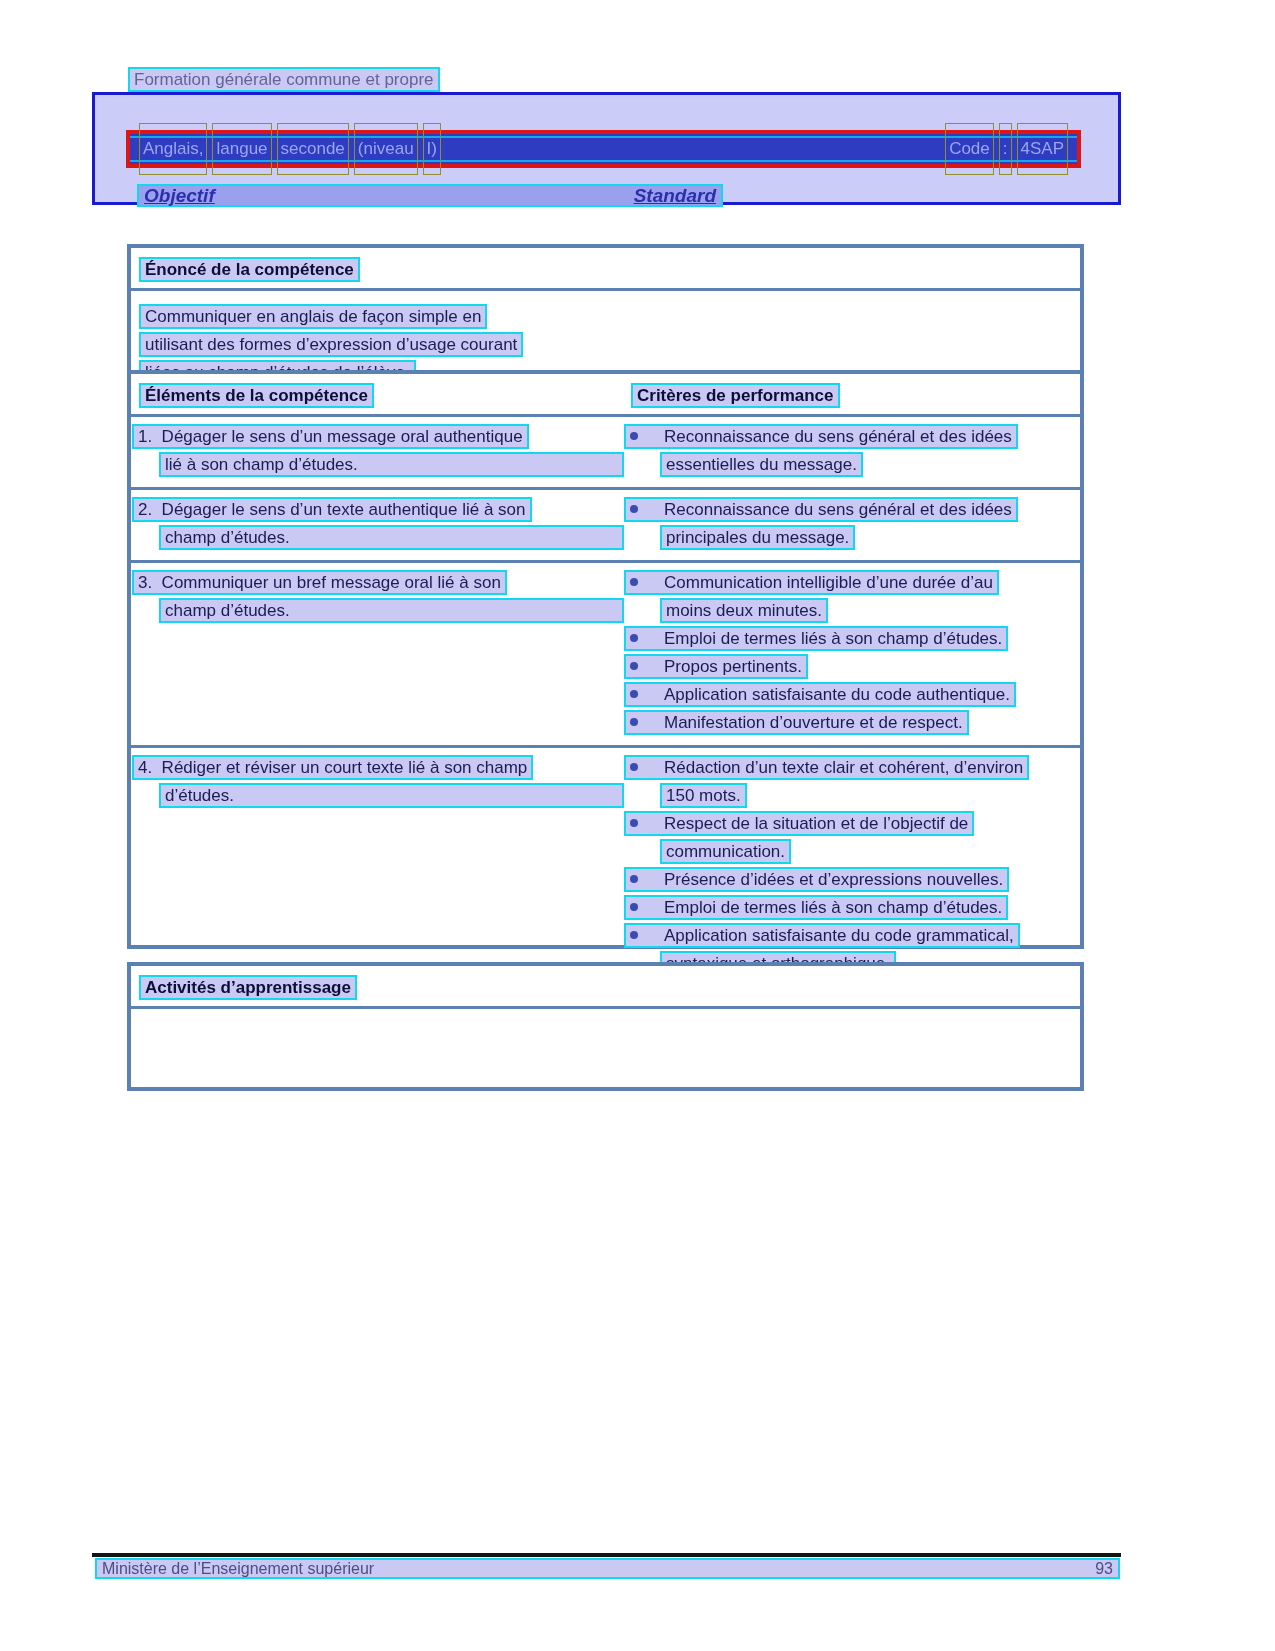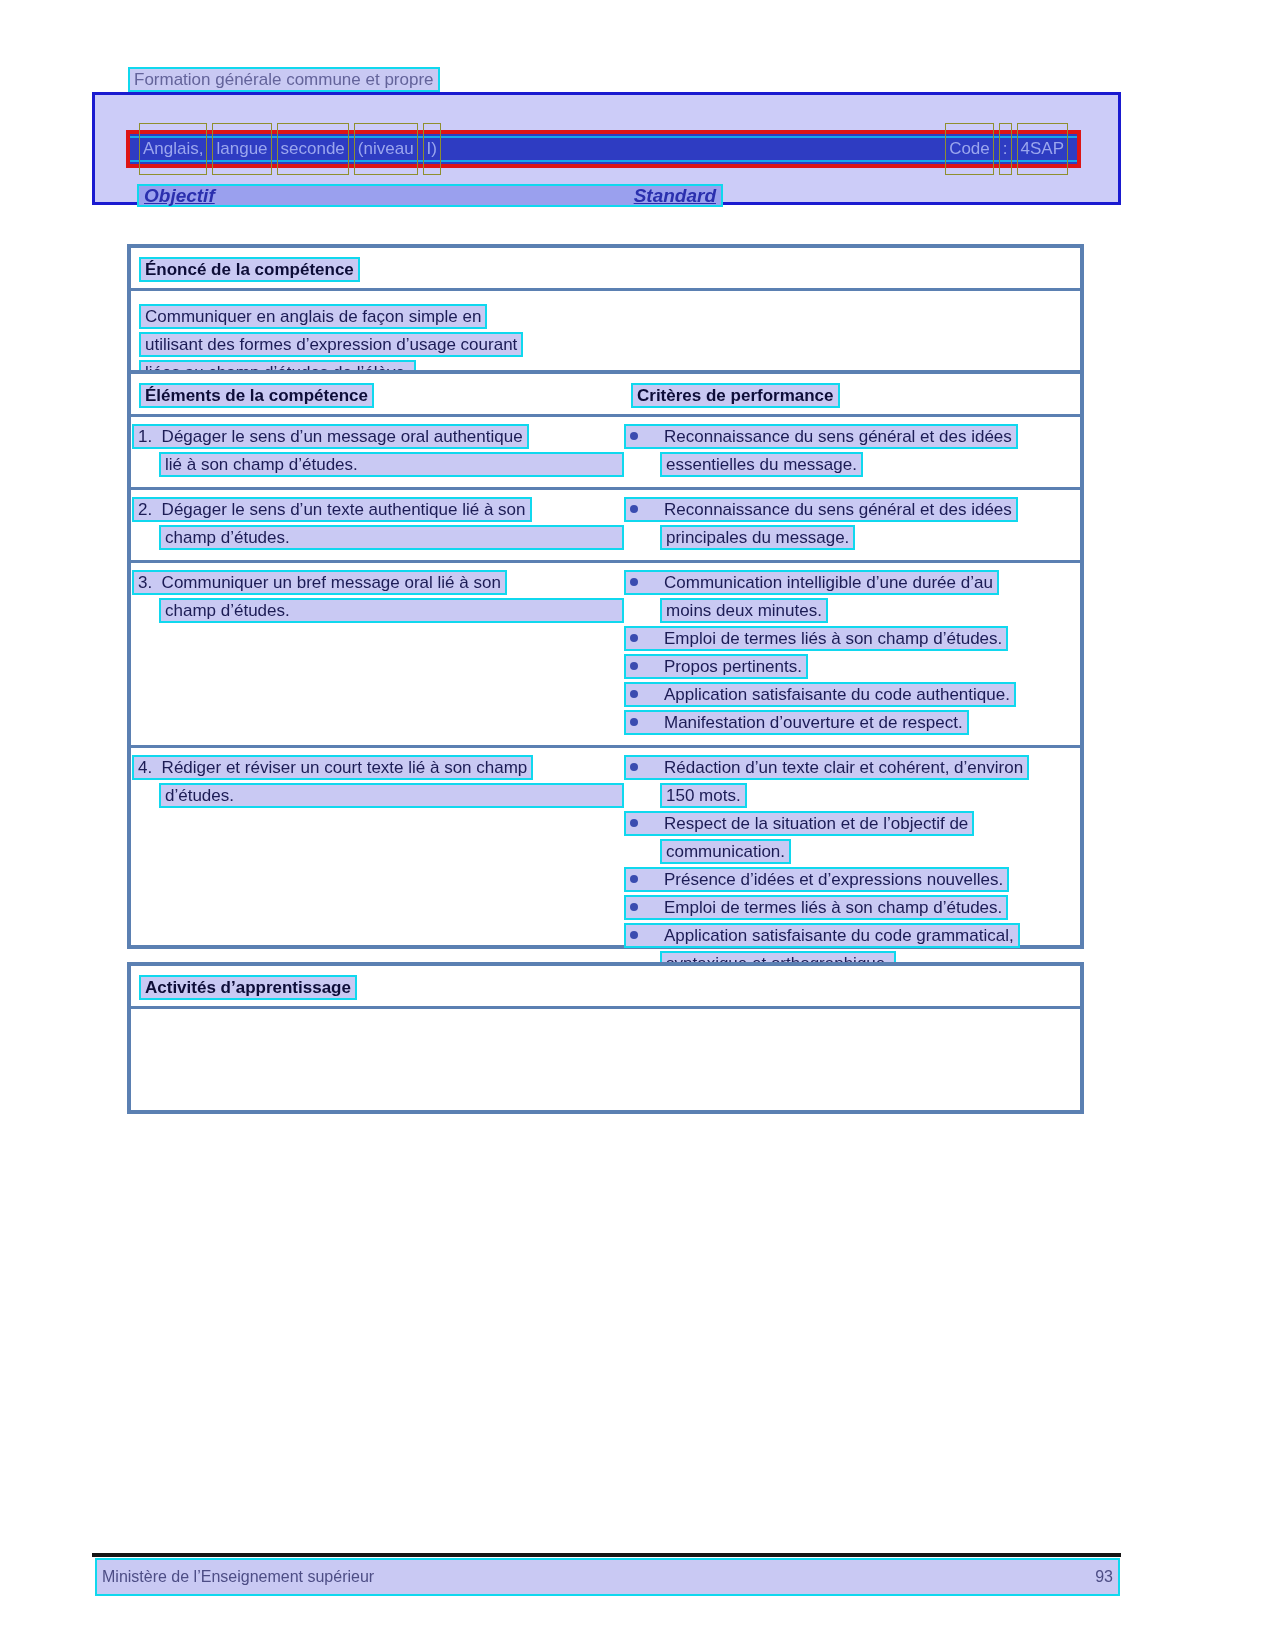--- a/index.html
+++ b/index.html
@@ -73,21 +73,21 @@
     text-decoration:underline;line-height:19px;
   }
 
   
   .sbox{
     position:absolute;left:127px;width:957px;box-sizing:border-box;background:#fff;
     border:4px solid var(--box_border);
   }
   .box-enonce{top:244px;height:157px;}
   .box-table{top:370px;height:579px;}
-  .box-activites{top:962px;height:152px;}
+  .box-activites{top:962px;height:129px;}
   .box-header{padding:9px 8px 6px 8px;border-bottom:3px solid var(--box_border);}
   .box-body{padding:13px 8px 6px 8px;}
   .box-body .line{margin-bottom:3px;}
 
   
   .thead{display:flex;}
   .hcell-left{width:492px;flex:none;}
   .trow{display:flex;padding:7px 1px;border-bottom:3px solid var(--box_border);}
   .trow.last{border-bottom:none;}
   .tleft{width:492px;flex:none;}
@@ -99,21 +99,21 @@
     background:var(--bullet);margin-right:26px;vertical-align:2px;
   }
   .bcont{margin-left:36px;}
 
   
   .box-activites .line{margin-bottom:5px;}
 
   
   .footer-rule{position:absolute;left:92px;top:1553px;width:1029px;height:4px;background:var(--footer_rule);}
   .footer-strip{
-    position:absolute;left:95px;top:1558px;width:1025px;height:38px;box-sizing:border-box;
+    position:absolute;left:95px;top:1558px;width:1025px;height:21px;box-sizing:border-box;
     background:var(--hl_fill);border:2px solid var(--hl_border);
     display:flex;align-items:center;justify-content:space-between;padding:0 5px;
     font-size:16px;color:var(--footer_text);
   }
 </style>
 </head>
 <body>
 
 <div class="page">
 

